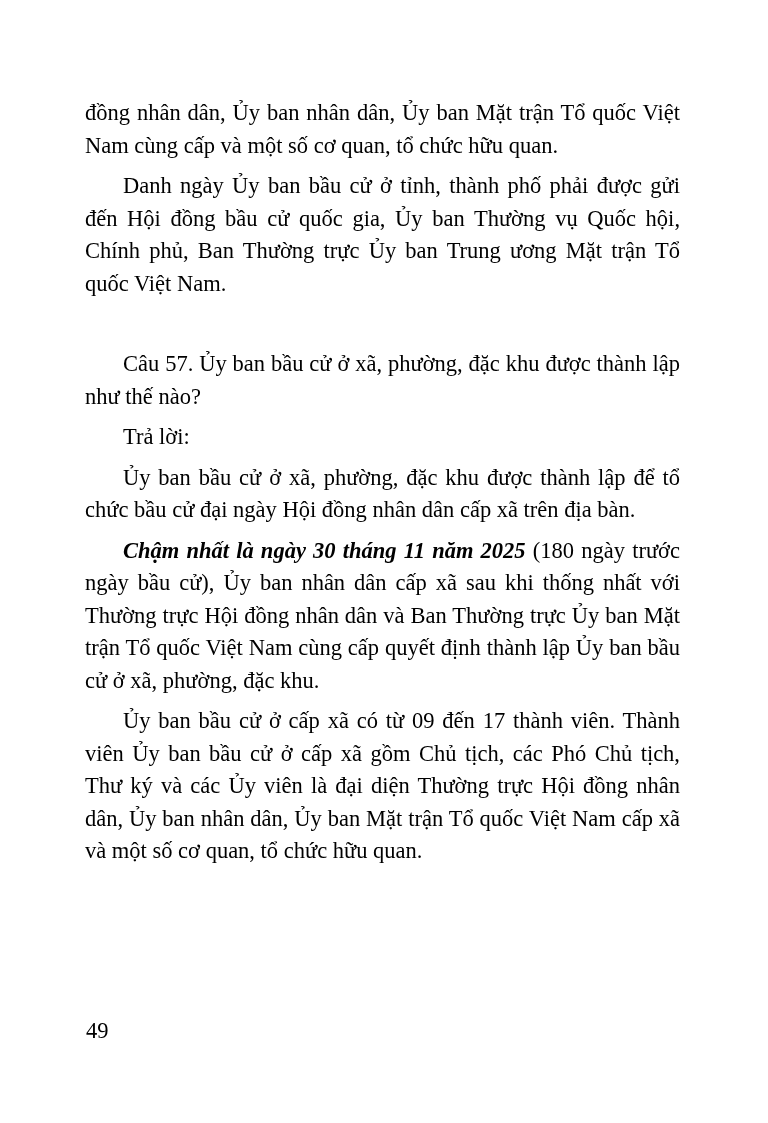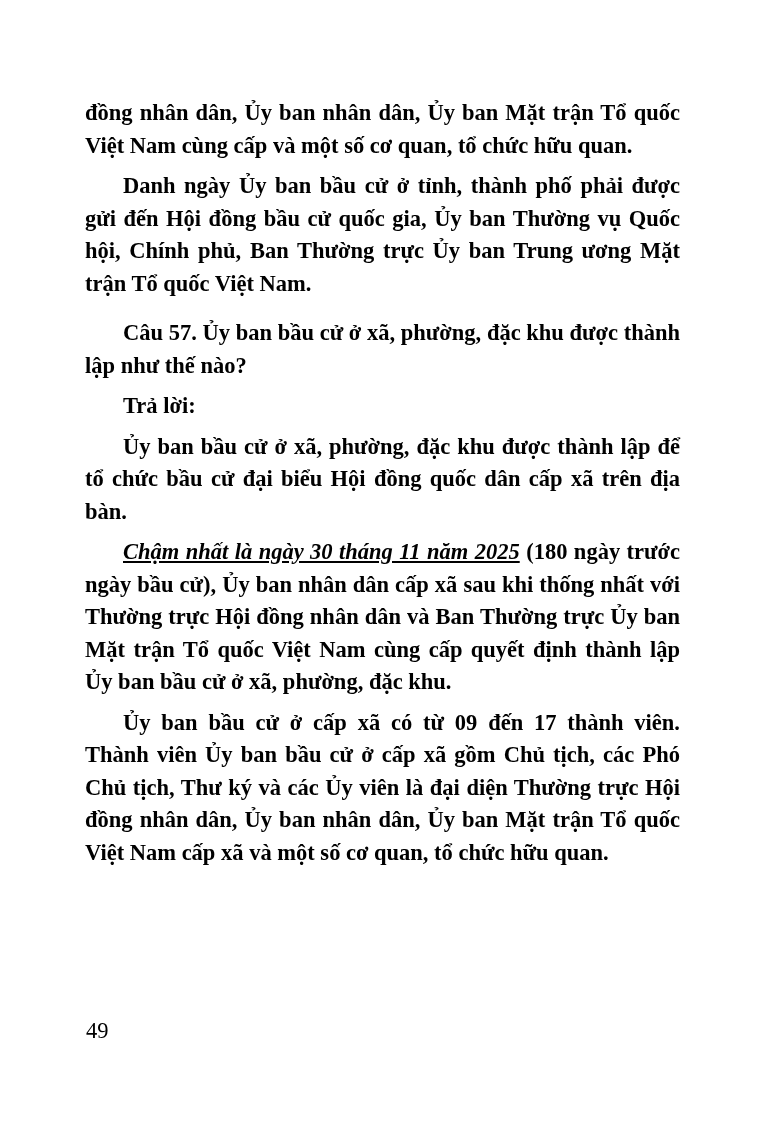--- a/index.html
+++ b/index.html
@@ -31,53 +31,52 @@
   }
   .content p {
     margin: 0 0 8px 0;
     text-indent: 38px;
   }
   .content p.continuation {
     text-indent: 0;
   }
   .content p.heading {
     font-weight: 700;
-    margin-top: 17px;
+    margin-top: 48px;
   }
   .content p.answer-label {
     font-weight: 700;
     font-style: italic;
   }
   .content p.continued {
     text-align-last: justify;
   }
   .run-bold-italic {
     font-weight: 700;
     font-style: italic;
-    text-decoration: underline;
   }
   .run-regular {
-    font-weight: 700;
+    font-weight: 400;
     font-style: normal;
   }
   .page-number {
     position: absolute;
     left: 86px;
     top: 1015px;
     font-size: 22.5px;
     line-height: 32.5px;
   }
 </style>
 </head>
 <body>
 
 <div class="page">
   <div class="content" id="content">
       <p class="continuation"><span class="run-regular">đồng nhân dân, Ủy ban nhân dân, Ủy ban Mặt trận Tổ quốc Việt Nam cùng cấp và một số cơ quan, tổ chức hữu quan.</span></p>
       <p class=""><span class="run-regular">Danh ngày Ủy ban bầu cử ở tỉnh, thành phố phải được gửi đến Hội đồng bầu cử quốc gia, Ủy ban Thường vụ Quốc hội, Chính phủ, Ban Thường trực Ủy ban Trung ương Mặt trận Tổ quốc Việt Nam.</span></p>
       <p class="heading"><span class="run-regular">Câu 57. Ủy ban bầu cử ở xã, phường, đặc khu được thành lập như thế nào?</span></p>
       <p class="answer-label"><span class="run-regular">Trả lời:</span></p>
-      <p class=""><span class="run-regular">Ủy ban bầu cử ở xã, phường, đặc khu được thành lập để tổ chức bầu cử đại biểu Hội đồng quốc dân cấp xã trên địa bàn.</span></p>
+      <p class=""><span class="run-regular">Ủy ban bầu cử ở xã, phường, đặc khu được thành lập để tổ chức bầu cử đại ngày Hội đồng nhân dân cấp xã trên địa bàn.</span></p>
       <p class=""><span class="run-bold-italic">Chậm nhất là ngày 30 tháng 11 năm 2025</span><span class="run-regular"> (180 ngày trước ngày bầu cử), Ủy ban nhân dân cấp xã sau khi thống nhất với Thường trực Hội đồng nhân dân và Ban Thường trực Ủy ban Mặt trận Tổ quốc Việt Nam cùng cấp quyết định thành lập Ủy ban bầu cử ở xã, phường, đặc khu.</span></p>
       <p class=""><span class="run-regular">Ủy ban bầu cử ở cấp xã có từ 09 đến 17 thành viên. Thành viên Ủy ban bầu cử ở cấp xã gồm Chủ tịch, các Phó Chủ tịch, Thư ký và các Ủy viên là đại diện Thường trực Hội đồng nhân dân, Ủy ban nhân dân, Ủy ban Mặt trận Tổ quốc Việt Nam cấp xã và một số cơ quan, tổ chức hữu quan.</span></p>
     </div>
   <div class="page-number">49</div>
 </div>
 
 </body></html>

